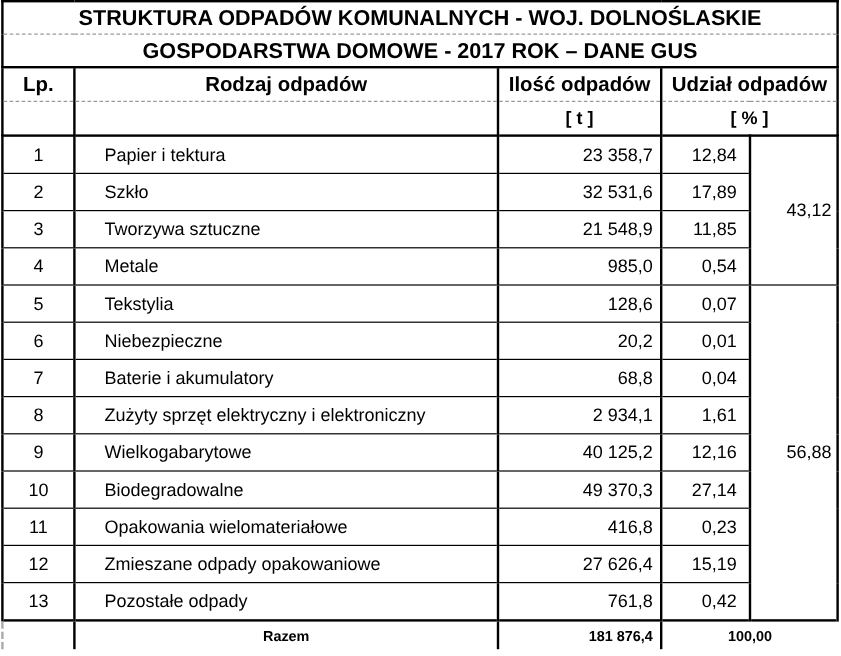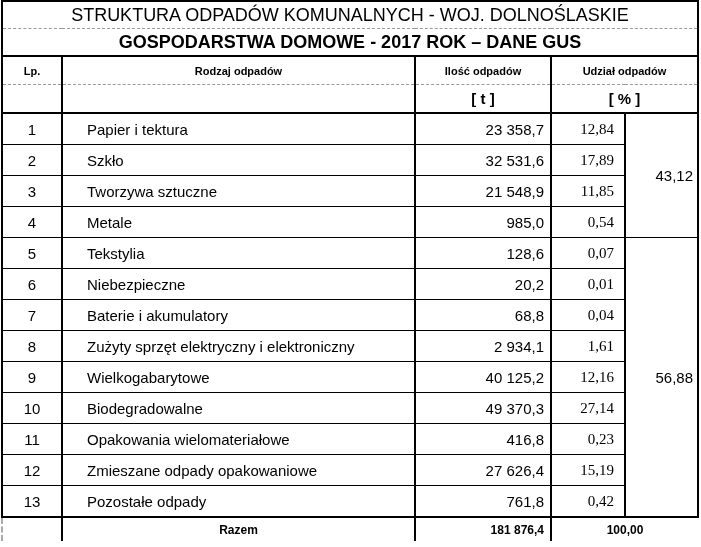--- a/index.html
+++ b/index.html
@@ -15,43 +15,43 @@
     padding:0;font-size:15px;color:#000;white-space:nowrap;overflow:hidden;
     vertical-align:middle;background:#fff;
   }
   
   .w-lp{width:60px}.w-name{width:353px}.w-amt{width:136px}.w-pct{width:74px}.w-grp{width:73px}
 
   
   tr.t1 td{
     border-top:2px solid #000;border-left:2px solid #000;border-right:2px solid #000;
     border-bottom:1px dashed #9a9a9a;
-    font-weight:normal;font-size:18px;text-align:center;height:26px;
+    font-weight:bold;font-size:18px;text-align:center;height:26px;
   }
   tr.t2 td{
     border-top:none;border-left:2px solid #000;border-right:2px solid #000;
     border-bottom:2px solid #000;
     font-weight:bold;font-size:18px;text-align:center;height:26px;margin-top:28px;
   }
 
   
   tr.hdr td{
-    font-weight:bold;font-size:11px;text-align:center;height:27px;
+    font-weight:bold;font-size:17px;text-align:center;height:27px;
     border-bottom:1px dashed #9a9a9a;
   }
   tr.sub td{
     border-top:none;border-bottom:2px solid #000;
     font-weight:bold;font-size:15px;text-align:center;height:27px;
   }
 
   
   .c-lp{border-left:2px solid #000;border-right:2px solid #000;text-align:center;}
   .c-name{border-right:2px solid #000;text-align:left;padding-left:24px;}
   .c-amt{border-right:2px solid #000;text-align:right;padding-right:6px;}
-  .c-pct{border-right:2px solid #000;text-align:right;padding-right:10px;font-family:Liberation Serif, serif;}
+  .c-pct{border-right:2px solid #000;text-align:right;padding-right:10px;}
   .c-grp{border-right:2px solid #000;text-align:right;padding-right:4px;font-weight:normal;}
   .c-share2{border-right:2px solid #000;text-align:center;}
 
   
   tr.data td{border-bottom:1px solid #000;height:30px;}
 
   
   tr.total td{
     border-top:2px solid #000;border-bottom:none;
     font-weight:bold;font-size:12px;height:23px;

